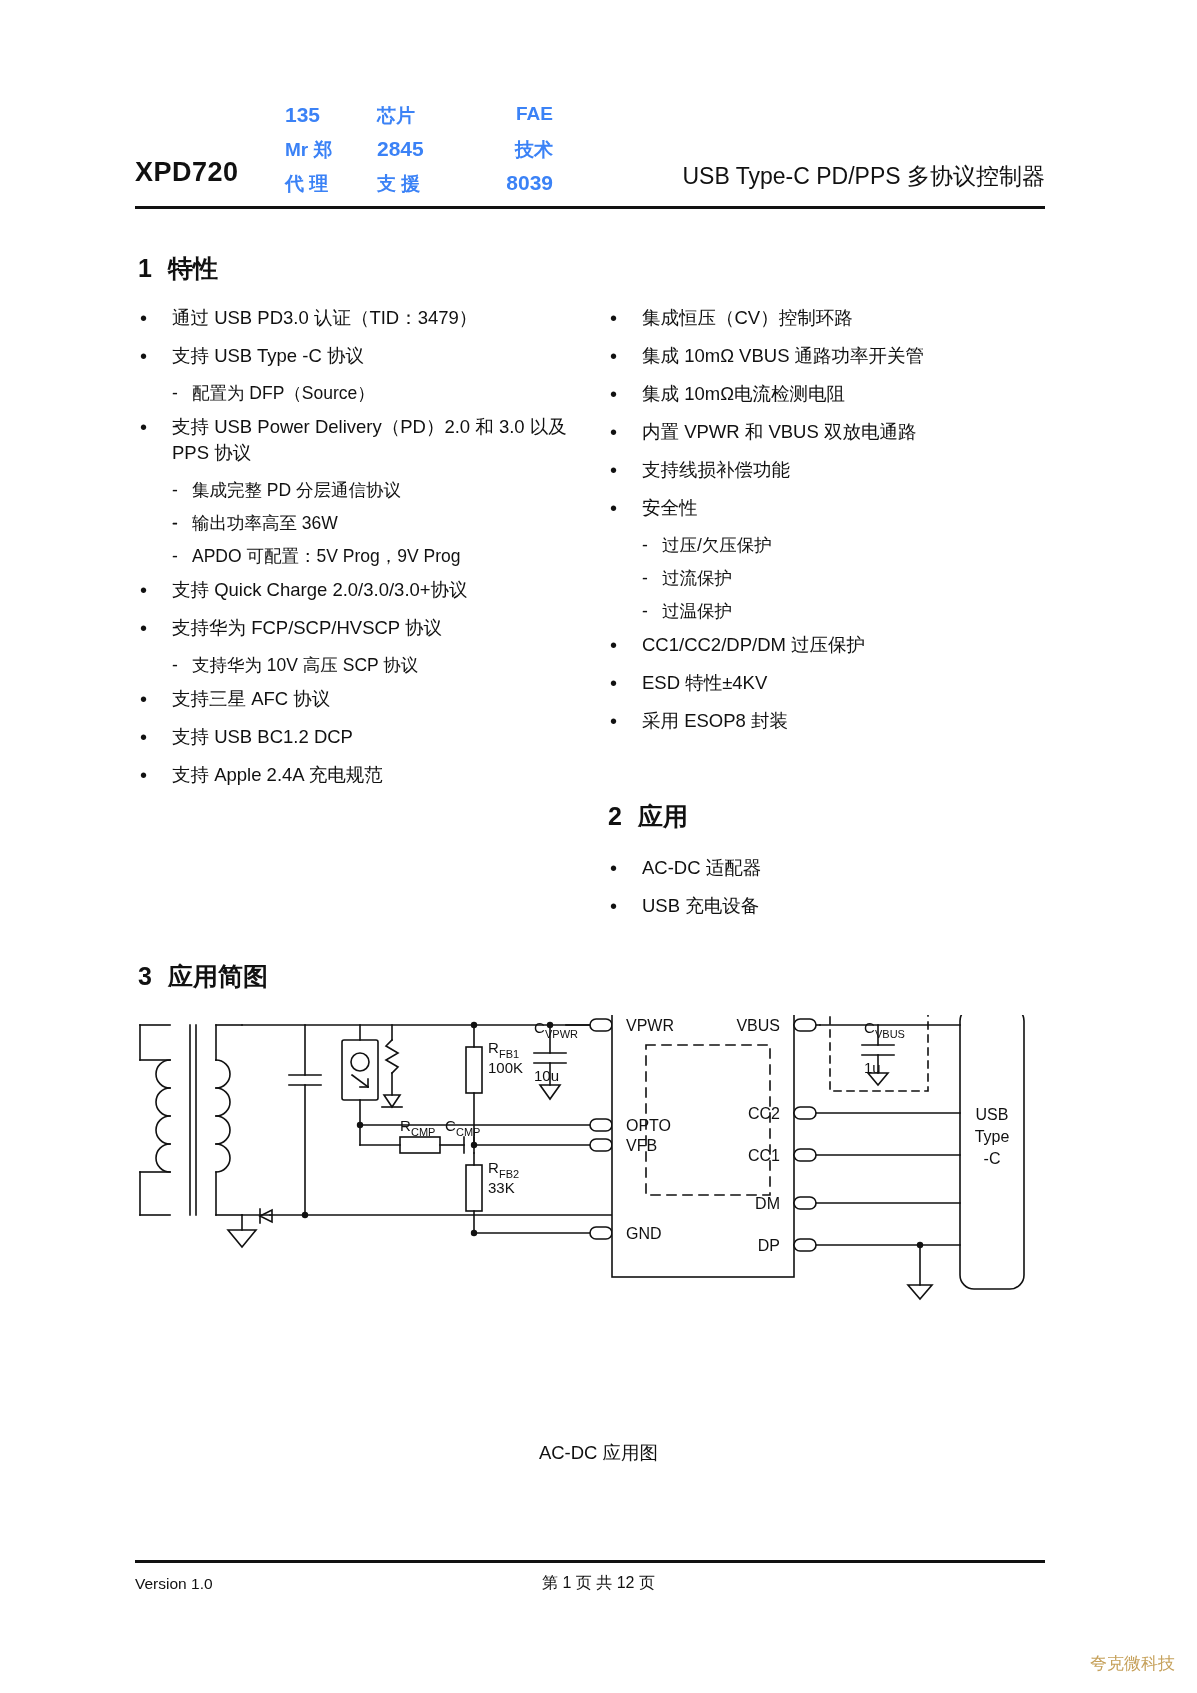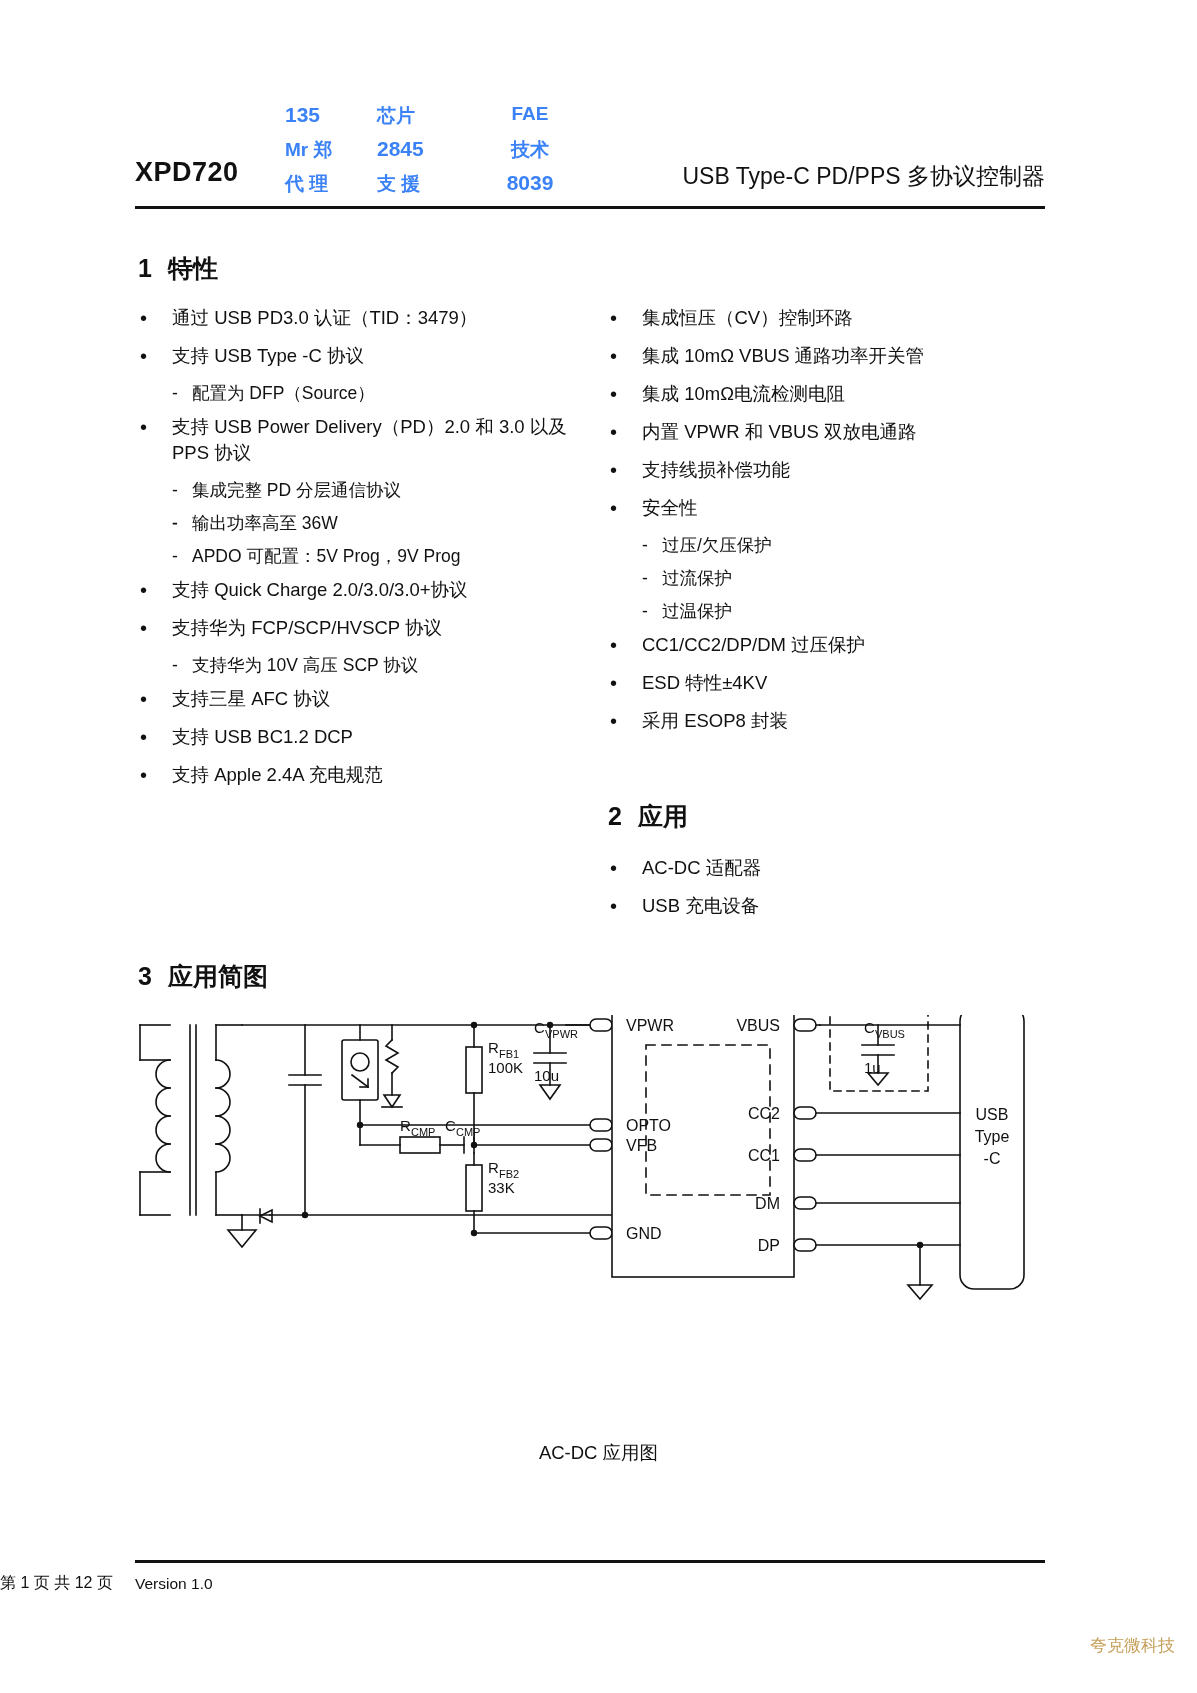--- a/index.html
+++ b/index.html
@@ -23,21 +23,21 @@
     position:absolute;right:0;top:66px;
     font-size:23px;color:#111;white-space:nowrap;
   }
   .stamp{position:absolute;left:150px;top:0px;width:260px;height:100px;color:#3b82f6;font-weight:bold;}
   .stamp .row{position:absolute;width:260px;height:32px;}
   .stamp .r1{top:8px;}
   .stamp .r2{top:42px;}
   .stamp .r3{top:76px;}
   .stamp .c1{position:absolute;left:0px;width:80px;text-align:left;font-size:19px;}
   .stamp .c2{position:absolute;left:92px;width:80px;text-align:left;font-size:19px;}
-  .stamp .c3{position:absolute;left:200px;width:90px;text-align:center;font-size:19px;}
+  .stamp .c3{position:absolute;left:178px;width:90px;text-align:right;font-size:19px;}
   .stamp .big{font-size:21px;}
   .header-rule{position:absolute;left:135px;top:206px;width:910px;height:3px;background:#111;}
 
   
   .sec-h{position:absolute;font-size:25px;font-weight:bold;color:#111;}
   .sec-h .num{display:inline-block;width:30px;}
 
   
   .col{position:absolute;}
   .li{position:relative;font-size:18.5px;line-height:26px;color:#111;margin-bottom:12px;}
@@ -47,22 +47,22 @@
   .sub .dash{position:absolute;left:32px;top:0;}
   .sub .txt{display:block;margin-left:52px;}
 
   
   .schem{position:absolute;left:130px;top:1015px;width:930px;height:420px;}
   .cap{position:absolute;left:0;top:1440px;width:1197px;text-align:center;font-size:18.5px;color:#111;}
 
   
   .footer-rule{position:absolute;left:135px;top:1560px;width:910px;height:2.5px;background:#111;}
   .footer-left{position:absolute;left:135px;top:1575px;font-size:15.5px;color:#111;}
-  .footer-center{position:absolute;left:0;top:1573px;width:1197px;text-align:left;font-size:16px;color:#111;}
-  .watermark{position:absolute;right:22px;bottom:36px;font-size:17px;color:#c6a15b;}
+  .footer-center{position:absolute;left:0;top:1573px;width:1197px;text-align:center;font-size:16px;color:#111;}
+  .watermark{position:absolute;right:22px;bottom:18px;font-size:17px;color:#c6a15b;}
   svg{display:block;}
   text{font-family:"Liberation Sans", sans-serif;}
 </style>
 </head>
 <body>
 
 <div class="page">
 
   <div class="header">
     <div class="part-no">XPD720</div>

